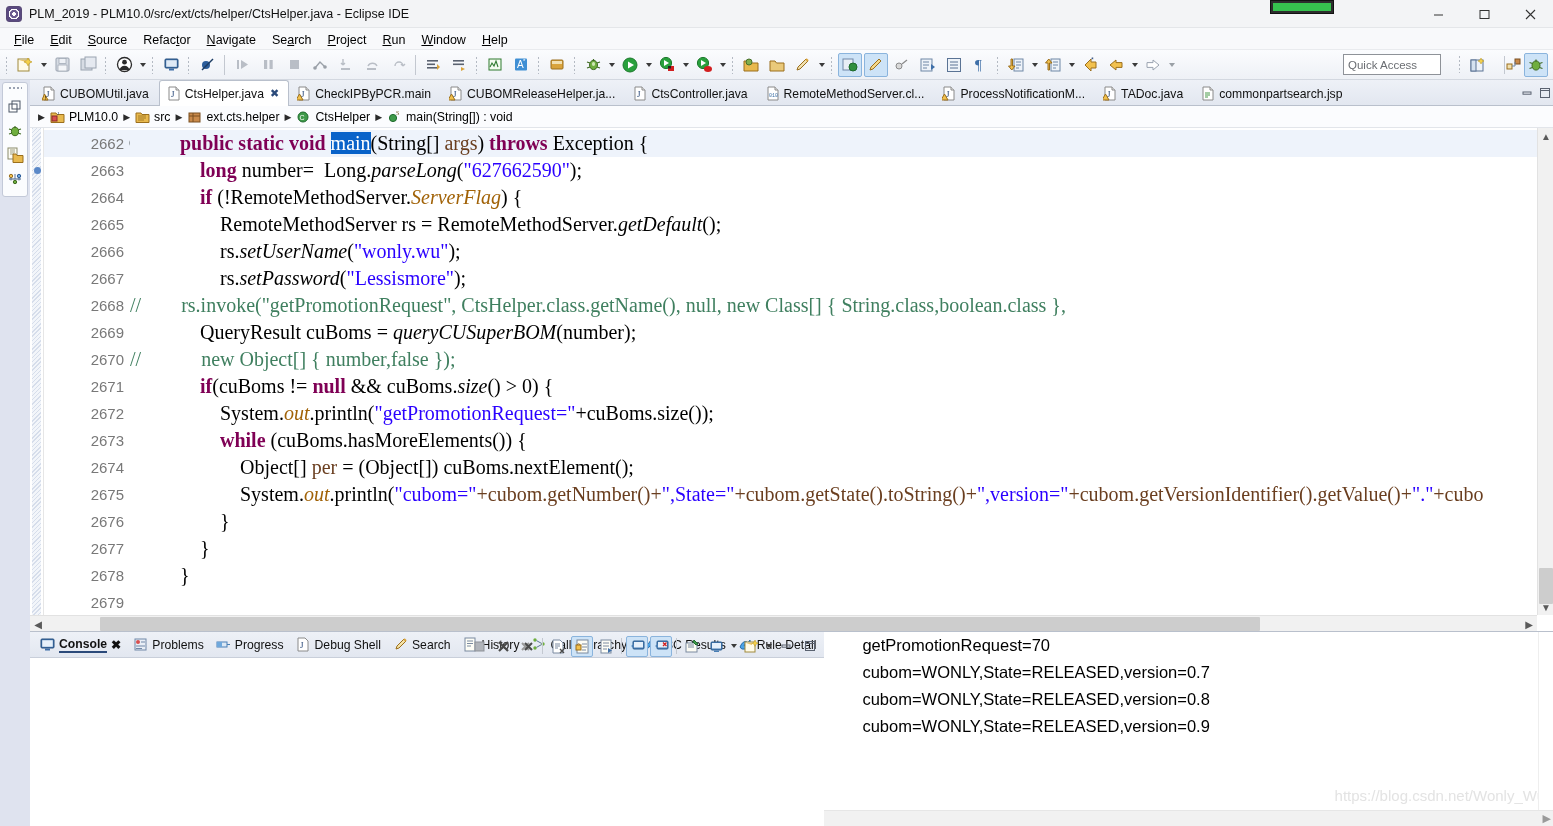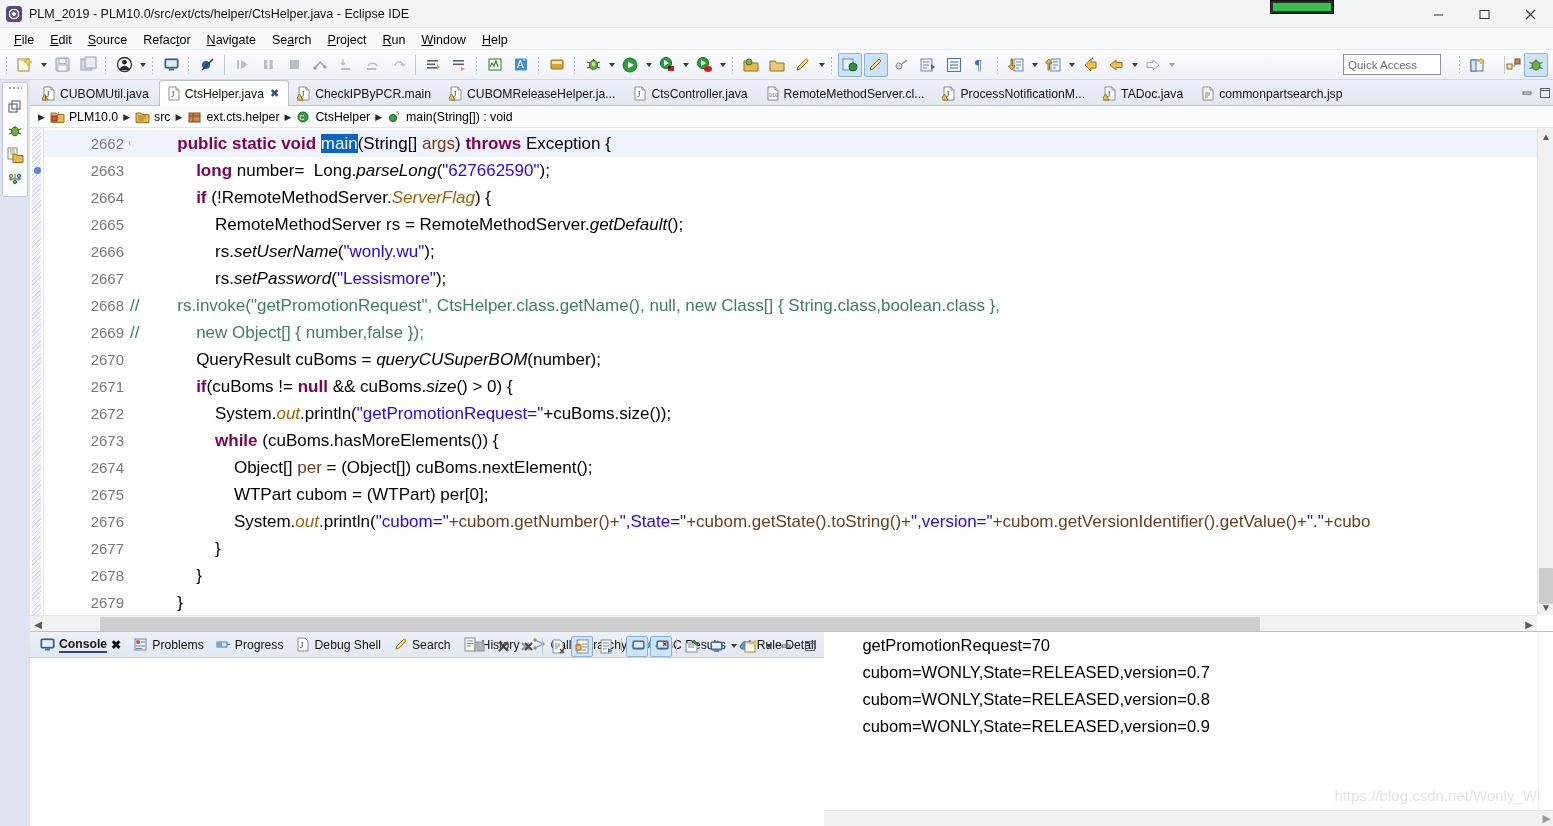--- a/index.html
+++ b/index.html
@@ -182,22 +182,22 @@
   .gline .bp {
     position: absolute; left: -10px; top: 10px; width: 7px; height: 7px; border-radius: 50%;
     background: #5a88c8;
   }
   .code-area {
     flex: 1 1 auto; min-width: 0; position: relative; overflow: hidden;
     padding-top: 2px; background: #fff;
   }
   .cline {
     height: 27px; line-height: 27px;
-    font-family: Liberation Sans, sans-serif;
-    font-size: 17px; white-space: pre; color: #000;
+    font-family: Liberation Serif, serif;
+    font-size: 20px; white-space: pre; color: #000;
   }
   .cline.hl { background: #eef3fb; }
   .kw { color: #7f0055; font-weight: bold; }
   .str { color: #2a00ff; }
   .cmt { color: #3f7f5f; }
   .mtd { color: #000; font-style: italic; margin-top: 23px; }
   .fld { color: #a16207; font-style: italic; }
   .sel { background: #0a63c9; color: #fff; }
   .plain { color: #000; }
   .brn { color: #6a3e1f; }
@@ -780,27 +780,26 @@
             <div class="gline">2679</div>
           </div>
         <div class="code-area" id="codearea">
             <div class="cline hl"><span>  </span><span class="plain">        </span><span class="kw">public static void </span><span class="sel">main</span><span class="plain">(String[] </span><span class="brn">args</span><span class="plain">) </span><span class="kw">throws </span><span class="plain">Exception {</span></div>
             <div class="cline"><span>  </span><span class="plain">            </span><span class="kw">long</span><span class="plain"> number=  Long.</span><span class="mtd">parseLong</span><span class="plain">(</span><span class="str">"627662590"</span><span class="plain">);</span></div>
             <div class="cline"><span>  </span><span class="plain">            </span><span class="kw">if</span><span class="plain"> (!RemoteMethodServer.</span><span class="fld">ServerFlag</span><span class="plain">) {</span></div>
             <div class="cline"><span>  </span><span class="plain">                RemoteMethodServer rs = RemoteMethodServer.</span><span class="mtd">getDefault</span><span class="plain">();</span></div>
             <div class="cline"><span>  </span><span class="plain">                rs.</span><span class="mtd">setUserName</span><span class="plain">(</span><span class="str">"wonly.wu"</span><span class="plain">);</span></div>
             <div class="cline"><span>  </span><span class="plain">                rs.</span><span class="mtd">setPassword</span><span class="plain">(</span><span class="str">"Lessismore"</span><span class="plain">);</span></div>
             <div class="cline"><span class="cmt">//</span><span class="cmt">        rs.invoke("getPromotionRequest", CtsHelper.class.getName(), null, new Class[] { String.class,boolean.class },</span></div>
+            <div class="cline"><span>  </span><span class="plain">            QueryResult cuBoms = </span><span class="mtd">queryCUSuperBOM</span><span class="plain">(number);</span></div>
             <div class="cline"><span class="cmt">//</span><span class="cmt">            new Object[] { number,false });</span></div>
-            <div class="cline"><span>  </span><span class="plain">            QueryResult cuBoms = </span><span class="mtd">queryCUSuperBOM</span><span class="plain">(number);</span></div>
             <div class="cline"><span>  </span><span class="plain">            </span><span class="kw">if</span><span class="plain">(cuBoms != </span><span class="kw">null</span><span class="plain"> &amp;&amp; cuBoms.</span><span class="mtd">size</span><span class="plain">() &gt; 0) {</span></div>
             <div class="cline"><span>  </span><span class="plain">                System.</span><span class="fld">out</span><span class="plain">.println(</span><span class="str">"getPromotionRequest="</span><span class="plain">+cuBoms.size());</span></div>
             <div class="cline"><span>  </span><span class="plain">                </span><span class="kw">while</span><span class="plain"> (cuBoms.hasMoreElements()) {</span></div>
             <div class="cline"><span>  </span><span class="plain">                    Object[] </span><span class="brn">per</span><span class="plain"> = (Object[]) cuBoms.nextElement();</span></div>
-            <div class="cline"><span>  </span><span class="plain">                    WTPart cubom = (WTPart) per[0];</span></div>
             <div class="cline"><span>  </span><span class="plain">                    System.</span><span class="fld">out</span><span class="plain">.println(</span><span class="str">"cubom="</span><span class="brn">+cubom.getNumber()+</span><span class="str">",State="</span><span class="brn">+cubom.getState().toString()+</span><span class="str">",version="</span><span class="brn">+cubom.getVersionIdentifier().getValue()+</span><span class="str">"."</span><span class="brn">+cubo</span></div>
             <div class="cline"><span>  </span><span class="plain">                }</span></div>
             <div class="cline"><span>  </span><span class="plain">            }</span></div>
             <div class="cline"><span>  </span><span class="plain">        }</span></div>
           </div>
 
         <div class="v-scroll">
           <div class="sb-arrow" style="top:0;">▲</div>
           <div class="v-thumb" style="top:440px; height:36px;"></div>
           <div class="sb-arrow" style="bottom:0;">▼</div>

